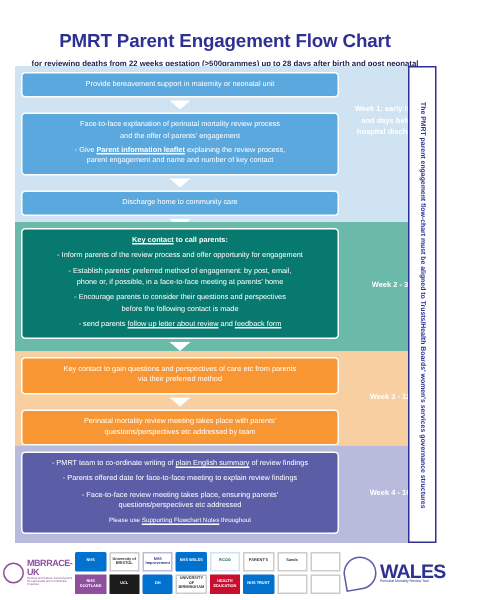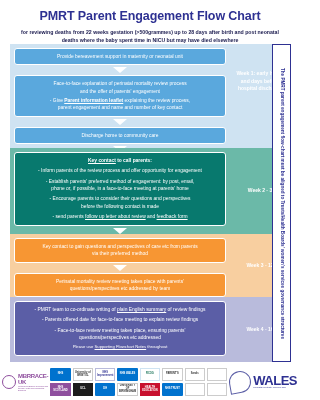--- a/index.html
+++ b/index.html
@@ -11,21 +11,21 @@
   }
   .page{position:relative;width:300px;height:400px;}
 
   
   .title{
     text-align:center;
     font-size:12.5px;
     font-weight:bold;
     color:#2e3192;
     letter-spacing:-0.1px;
-    padding-top:10px;
+    padding-top:21px;
     line-height:1.1;
   }
   .subtitle{
     text-align:center;
     font-size:5.2px;
     font-weight:bold;
     color:#1b1b4f;
     line-height:1.55;
     padding:4px 16px 0 16px;
   }

